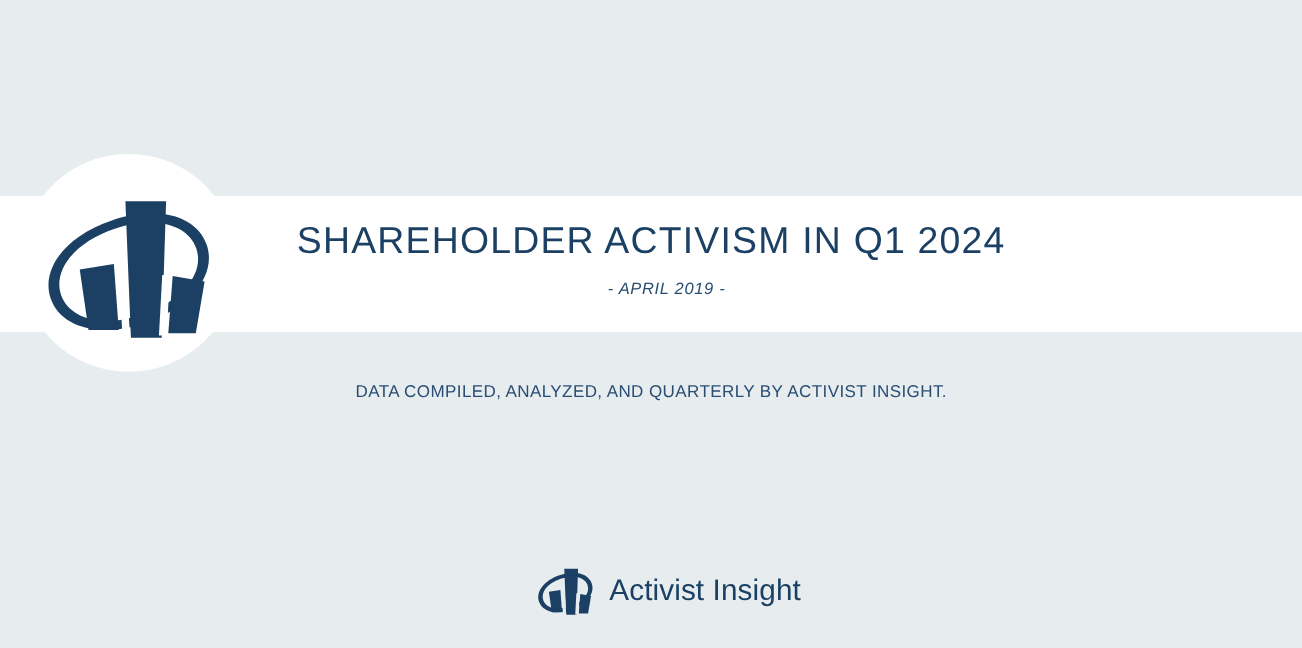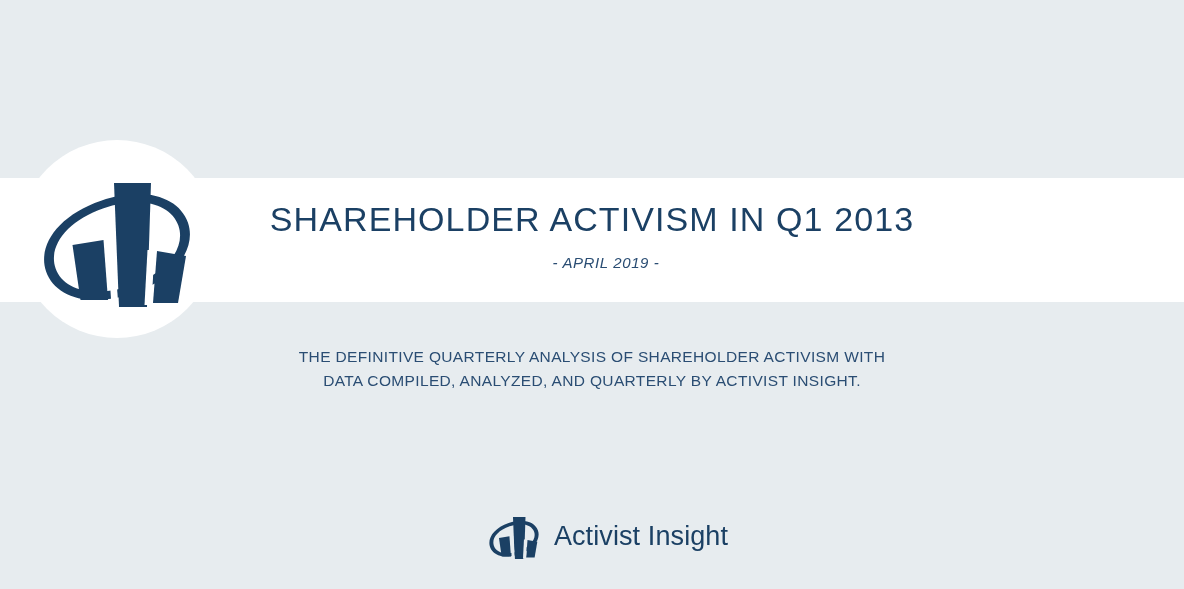--- a/index.html
+++ b/index.html
@@ -166,26 +166,25 @@
 
         <path d="M116 86 L145 91 L137 138 L112 138 Z" fill="#1b4064"></path>
 
         <path d="M66.5 74 L72.5 74 L77.5 143 L70.5 143 Z" fill="#ffffff"></path>
         <path d="M106.5 85 L113.5 85 L110.5 140 L103.5 140 Z" fill="#ffffff"></path>
       </g>
     </svg>
   </div>
 
   <div class="title-block">
-    <h1 class="report-title">SHAREHOLDER ACTIVISM IN Q1 2013</h1>
+    <h1 class="report-title">SHAREHOLDER ACTIVISM IN Q1 2024</h1>
     <div class="report-date">- APRIL 2019 -</div>
   </div>
 
   <div class="strapline">
-    <span class="strapline-line">THE DEFINITIVE QUARTERLY ANALYSIS OF SHAREHOLDER ACTIVISM WITH</span>
     <span class="strapline-line">DATA COMPILED, ANALYZED, AND QUARTERLY BY ACTIVIST INSIGHT.</span>
   </div>
 
   <div class="footer-lockup">
     <div class="logo-mark-footer">
       <svg viewBox="0 0 152 148" xmlns="http://www.w3.org/2000/svg" aria-hidden="true">
         <g fill="#1b4064">
           <g transform="rotate(-19 76 82)">
             <path d="M76 33
                      C 30 33, 1 55, 1 82

